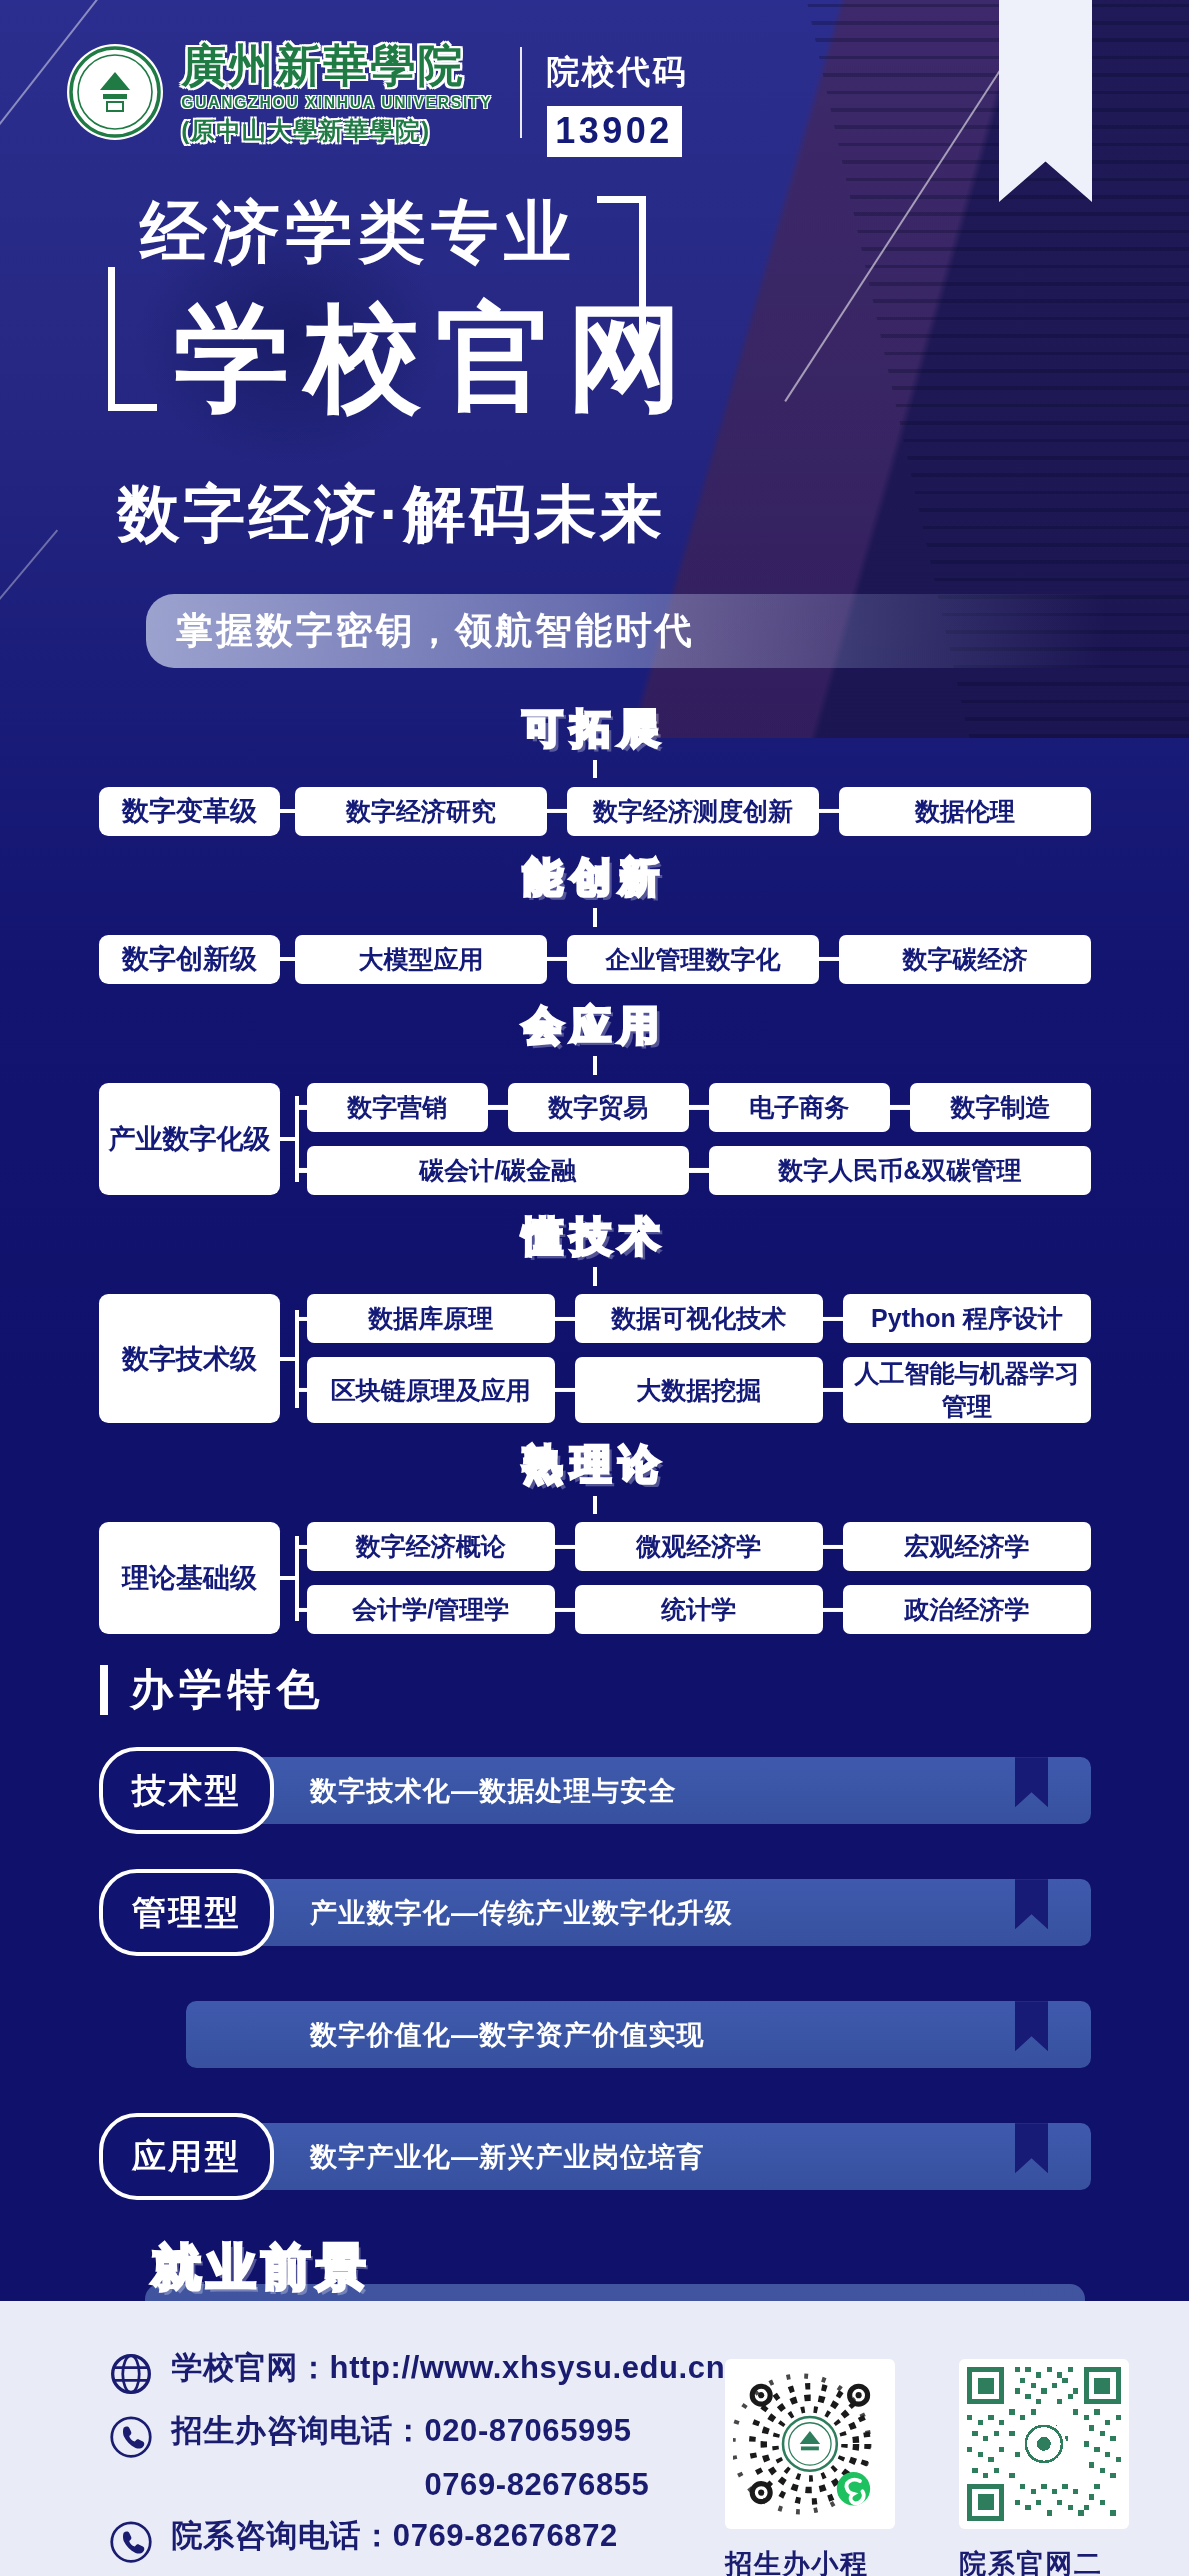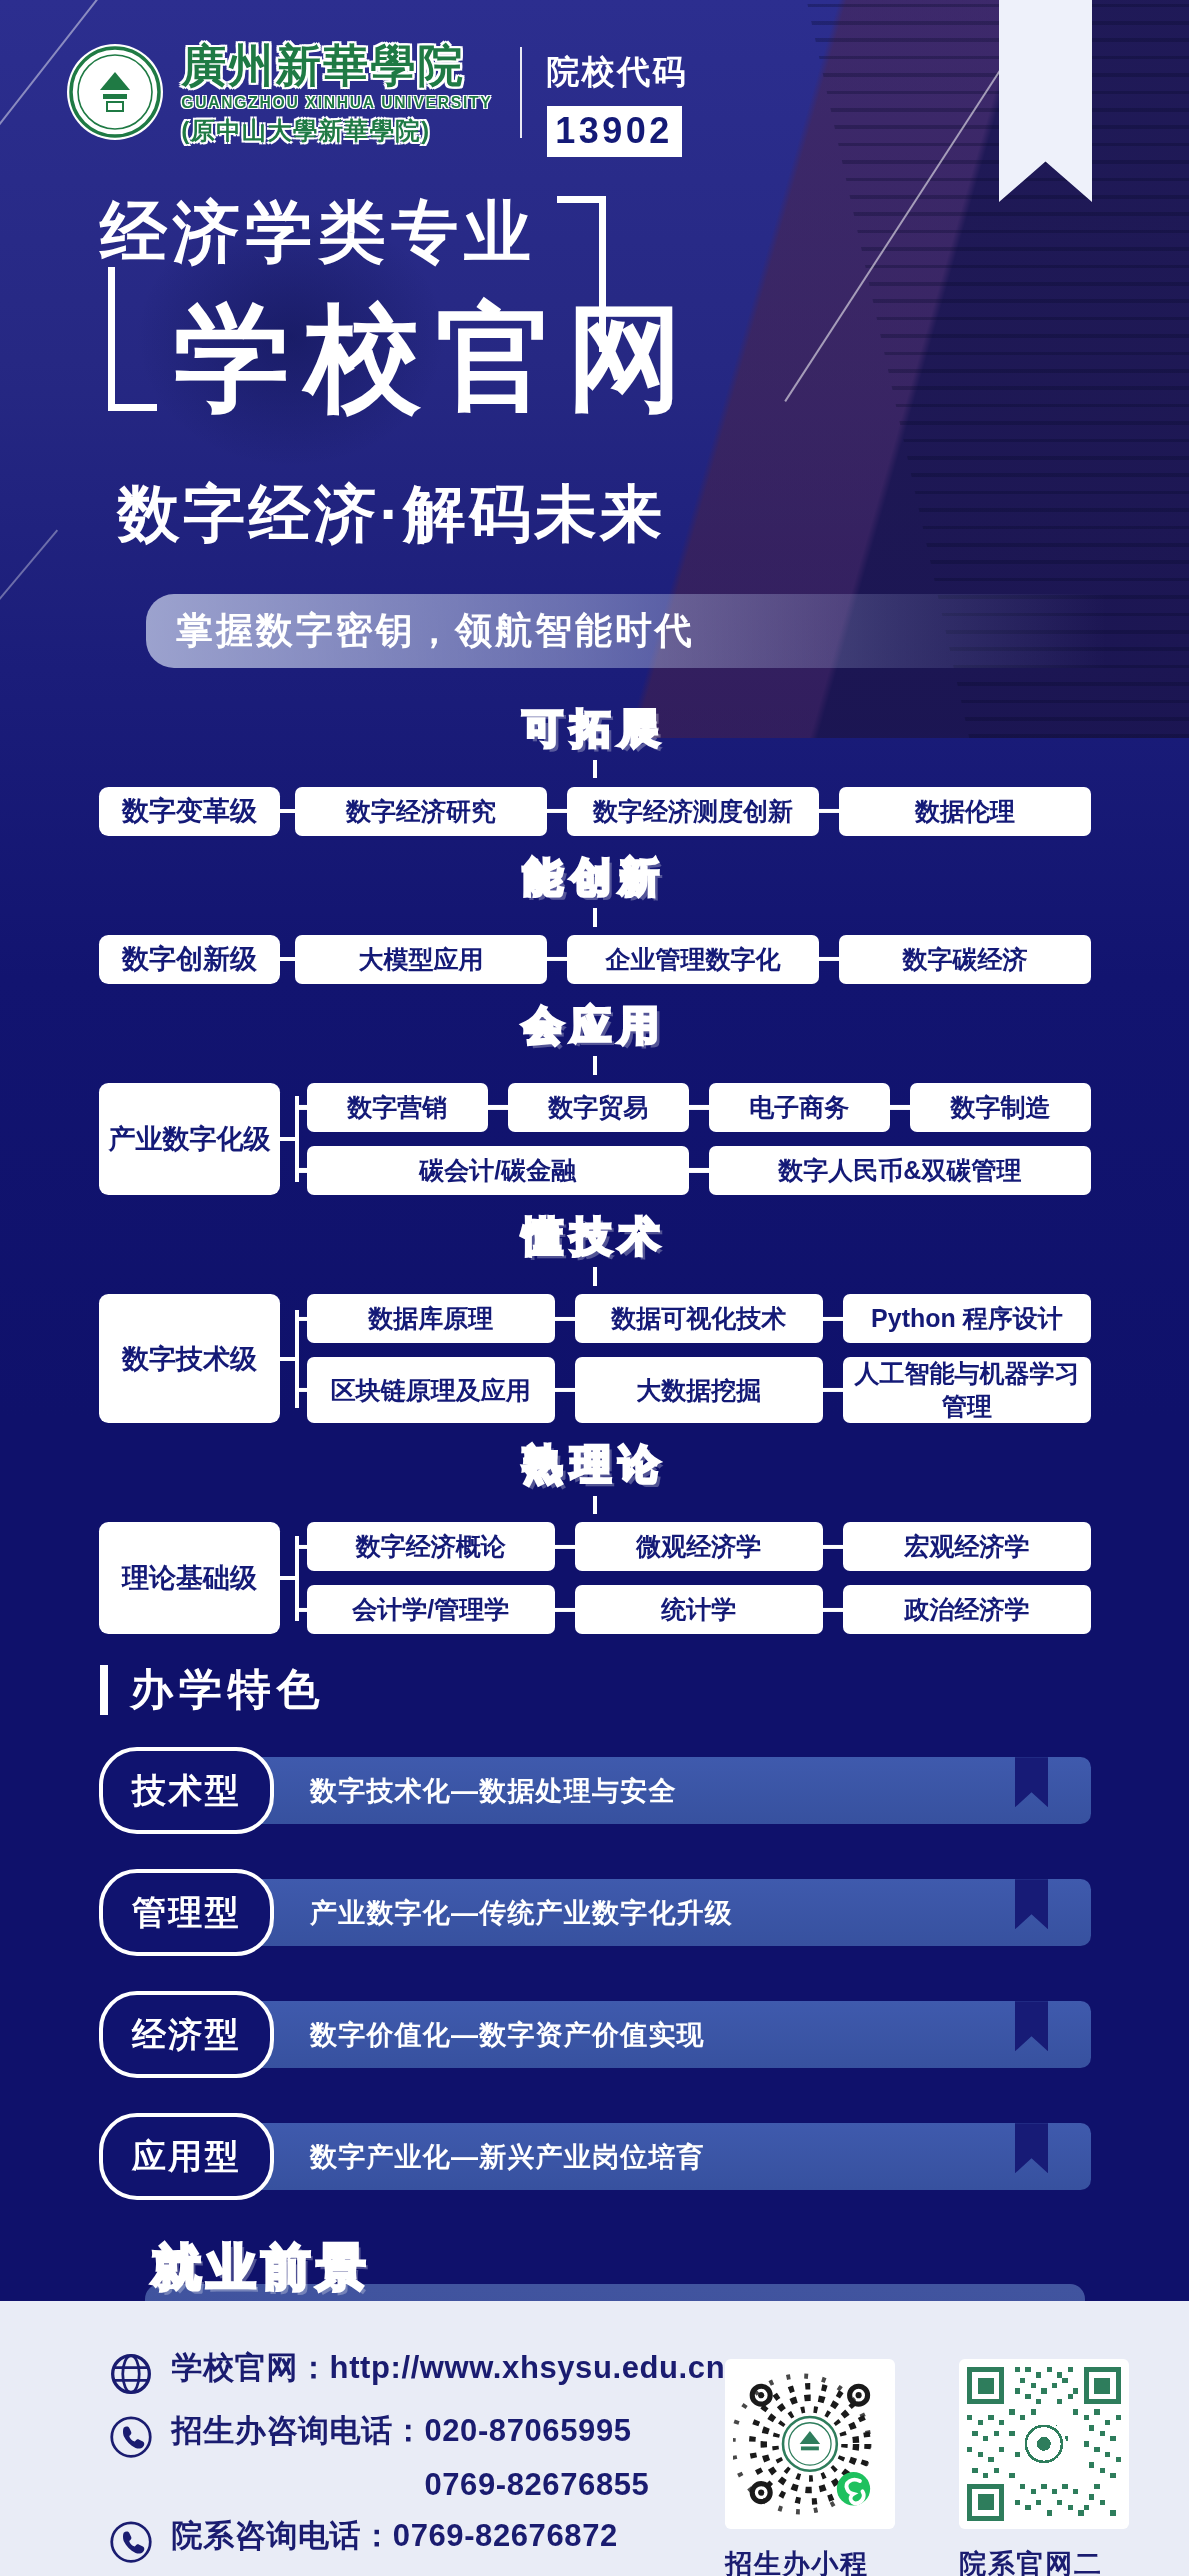--- a/index.html
+++ b/index.html
@@ -31,21 +31,21 @@
     text-shadow:-1.7px -1.7px 0 #fff,1.7px -1.7px 0 #fff,-1.7px 1.7px 0 #fff,1.7px 1.7px 0 #fff;}
   .hdr-divider{width:1.7px;height:91px;background:rgba(255,255,255,.9);margin:4.6px 24.4px 0 28px;}
   .code-block{margin-top:8.1px;}
   .code-label{font-size:33px;font-weight:900;color:#fff;letter-spacing:2.3px;}
   .code-box{margin-top:10.5px;background:#fff;width:135px;height:51px;display:flex;align-items:center;justify-content:center;
     font-size:36px;font-weight:900;color:#141a77;letter-spacing:3.5px;}
   .bookmark{position:absolute;right:98px;top:0;width:93px;height:202px;background:#eef1fa;
     clip-path:polygon(0 0,100% 0,100% 100%,50% 80%,0 100%);z-index:3;}
   
   .hero{padding-left:100px;margin-top:30px;}
-  .cat-row{position:relative;width:max-content;}
+  .cat-row{position:relative;width:max-content;margin-left:40px;}
   .cat-title{font-size:67px;font-weight:900;color:#fff;letter-spacing:5.8px;}
   .br-tr{position:absolute;right:-69px;top:9.3px;width:42px;height:149px;border-top:7.6px solid #fff;border-right:7.6px solid #fff;}
   .major-row{position:relative;margin-top:20px;padding-left:74px;width:max-content;}
   .major-title{font-size:116px;font-weight:900;color:#fff;letter-spacing:15px;line-height:1.05;}
   .br-bl{position:absolute;left:8.1px;bottom:8.1px;width:42px;height:137px;border-left:7.6px solid #fff;border-bottom:7.6px solid #fff;}
   .slogan{margin-top:53px;padding-left:17.4px;font-size:62px;font-weight:900;color:#fff;letter-spacing:3.5px;}
   .banner{margin-top:38px;margin-left:46px;height:74px;display:flex;align-items:center;padding-left:30px;
     font-size:37px;font-weight:900;color:#fff;letter-spacing:2.9px;
     background:linear-gradient(90deg,rgba(205,213,238,.72) 0%,rgba(185,195,230,.48) 42%,rgba(170,180,225,.18) 72%,rgba(170,180,225,0) 92%);border-radius:28px;}
   
@@ -260,21 +260,20 @@
           <span>数字技术化—数据处理与安全</span>
         </div>
       </div>
       <div class="feature">
         <div class="pill">管理型</div>
         <div class="fbar">
           <span>产业数字化—传统产业数字化升级</span>
         </div>
       </div>
       <div class="feature">
-        <div class="pill">经济型</div>
         <div class="fbar">
           <span>数字价值化—数字资产价值实现</span>
         </div>
       </div>
       <div class="feature">
         <div class="pill">应用型</div>
         <div class="fbar">
           <span>数字产业化—新兴产业岗位培育</span>
         </div>
       </div>

